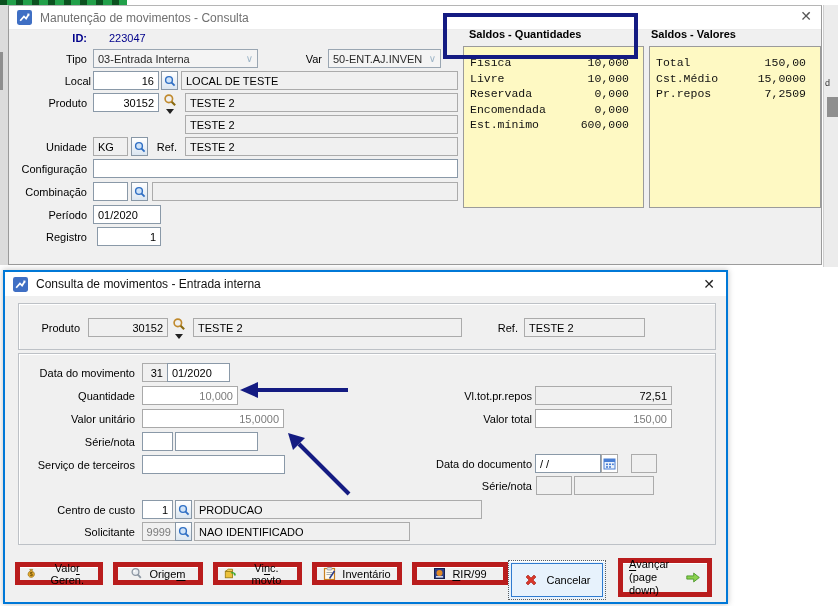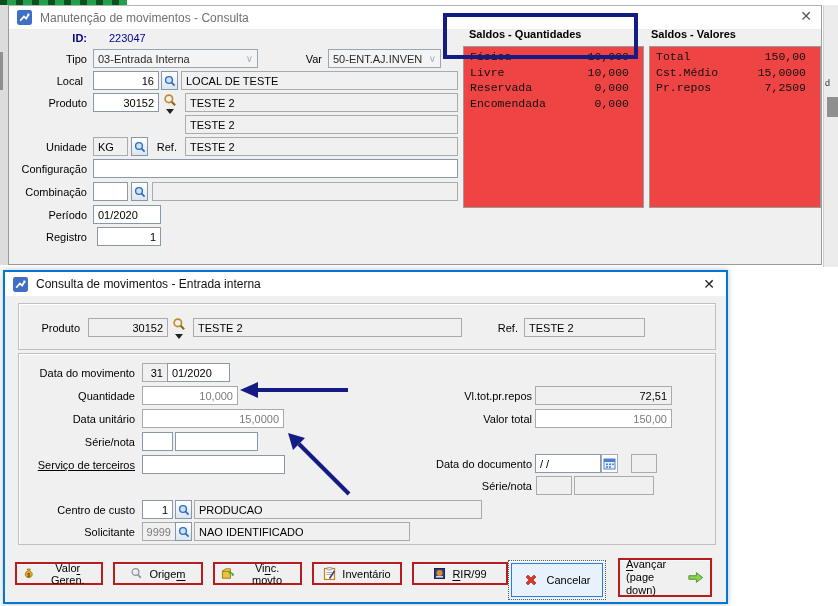--- a/index.html
+++ b/index.html
@@ -19,27 +19,27 @@
   .lbl{position:absolute;text-align:right;white-space:nowrap;color:#000;line-height:12px;}
   .f{position:absolute;height:19px;display:flex;align-items:center;padding:0 4px;border:1px solid #8a99a8;background:#fff;white-space:nowrap;overflow:hidden;}
   .f.num{justify-content:flex-end;}
   .f.dis{background:#f0f0f0;border-color:#ababab;}
   .f.gtxt{color:#7b7b7b;}
   .combo{position:absolute;height:19px;display:flex;align-items:center;padding:0 4px;border:1px solid #9aa6b2;background:#f4f4f4;color:#2a2a2a;}
   .combo .chev{margin-left:auto;color:#9fb6c8;font-size:10px;}
   .sbtn{position:absolute;width:17px;height:19px;border:1px solid #8897a6;background:linear-gradient(#ffffff,#dbe6f1);display:flex;align-items:center;justify-content:center;padding:0;}
   .grp{position:absolute;border:1px solid #bdc1c6;box-shadow:1px 1px 0 #fff inset;}
   
-  .panel{position:absolute;background:#ef4444;border:1px solid #9b9b9b;padding-top:2px;}
+  .panel{position:absolute;background:#fef9c3;border:1px solid #9b9b9b;padding-top:8px;}
   .phead{position:absolute;font-weight:bold;color:#000;}
   .prow{display:flex;justify-content:space-between;padding:0 14px 0 6px;
         font-family:"Liberation Mono","DejaVu Sans Mono",monospace;font-size:11.5px;line-height:15.5px;color:#111;}
   
   .btn{position:absolute;height:23px;display:flex;align-items:center;justify-content:center;gap:6px;
-       background:#f0f0f0;border:2px solid #b91c1c;box-shadow:inset 0 1px 0 #fff;font-size:11px;color:#000;padding:0 6px;}
+       background:#f0f0f0;border:5px solid #b91c1c;box-shadow:inset 0 1px 0 #fff;font-size:11px;color:#000;padding:0 6px;}
   .btn u{text-underline-offset:2px;}
   .btn-cancel{background:#e7f2fc;border:1px dotted #5a5a5a;padding:2px;}
   .btn-cancel .inner{width:100%;height:100%;display:flex;align-items:center;justify-content:center;gap:7px;
        border:1px solid #2f7bd0;background:#e7f2fc;font-size:11px;}
   .btn-av{flex-direction:row;text-align:left;gap:8px;}
   .btn-av .lines{display:flex;flex-direction:column;line-height:13px;}
   
   .navy-rect{position:absolute;border:4px solid #141b82;background:transparent;pointer-events:none;}
   .arrow-layer{position:absolute;left:0;top:0;pointer-events:none;}
   .tri-down{width:0;height:0;border-left:4px solid transparent;border-right:4px solid transparent;border-top:5px solid #222;position:absolute;}
@@ -76,21 +76,21 @@
     <div class="combo" style="left:84px;top:43px;width:165px;">
       <span>03-Entrada Interna</span>
       <span class="chev">∨</span>
     </div>
     <span class="lbl" style="left:255px;top:47px;width:58px;">Var</span>
     <div class="combo" style="left:319px;top:43px;width:113px;">
       <span>50-ENT.AJ.INVEN</span>
       <span class="chev">∨</span>
     </div>
 
-    <span class="lbl" style="left:0;top:69px;width:74px;">Local</span>
+    <span class="lbl" style="left:0;top:69px;width:82px;">Local</span>
     <div class="f num" style="left:84px;top:65px;width:66px;">16</div>
     <button class="sbtn" style="left:152px;top:65px;">
       <svg width="12" height="12" viewBox="0 0 12 12">
         <circle cx="5" cy="5" r="3.4" fill="#cfe3f8" stroke="#2f6fc4" stroke-width="1.4"></circle>
         <line x1="7.6" y1="7.6" x2="10.6" y2="10.6" stroke="#2f6fc4" stroke-width="1.8"></line>
       </svg>
     </button>
     <div class="f dis" style="left:172px;top:65px;width:277px;">LOCAL DE TESTE</div>
 
     <span class="lbl" style="left:0;top:91px;width:78px;">Produto</span>
@@ -144,20 +144,24 @@
           <span>Livre</span>
           <span>10,000</span>
         </div>
       <div class="prow">
           <span>Reservada</span>
           <span>0,000</span>
         </div>
       <div class="prow">
           <span>Encomendada</span>
           <span>0,000</span>
+        </div>
+      <div class="prow">
+          <span>Est.mínimo</span>
+          <span>600,000</span>
         </div>
     </div>
 
     <span class="phead" style="left:642px;top:22px;">Saldos - Valores</span>
     <div class="panel" style="left:640px;top:40px;width:172px;height:162px;">
       <div class="prow">
           <span>Total</span>
           <span>150,00</span>
         </div>
       <div class="prow">
@@ -198,28 +202,28 @@
 
     <div class="grp" style="left:13px;top:81px;width:698px;height:192px;"></div>
 
     <span class="lbl" style="left:20px;top:95px;width:110px;">Data do movimento</span>
     <div class="f dis" style="left:137px;top:91px;width:25px;justify-content:flex-end;border-right:none;">31</div>
     <div class="f" style="left:162px;top:91px;width:63px;">01/2020</div>
 
     <span class="lbl" style="left:20px;top:118px;width:110px;">Quantidade</span>
     <div class="f num gtxt" style="left:137px;top:114px;width:96px;border-color:#a9a9a9;">10,000</div>
 
-    <span class="lbl" style="left:20px;top:141px;width:110px;">Data unitário</span>
+    <span class="lbl" style="left:20px;top:141px;width:110px;">Valor unitário</span>
     <div class="f num gtxt" style="left:137px;top:137px;width:142px;border-color:#a9a9a9;">15,0000</div>
 
     <span class="lbl" style="left:20px;top:164px;width:110px;">Série/nota</span>
     <div class="f" style="left:137px;top:160px;width:31px;"></div>
     <div class="f" style="left:170px;top:160px;width:83px;"></div>
 
-    <span class="lbl" style="left:10px;top:187px;width:120px;text-decoration:underline;">Serviço de terceiros</span>
+    <span class="lbl" style="left:10px;top:187px;width:120px;">Serviço de terceiros</span>
     <div class="f" style="left:137px;top:183px;width:143px;"></div>
 
     <span class="lbl" style="left:417px;top:118px;width:110px;">Vl.tot.pr.repos</span>
     <div class="f num dis" style="left:530px;top:114px;width:137px;">72,51</div>
 
     <span class="lbl" style="left:417px;top:141px;width:110px;">Valor total</span>
     <div class="f num gtxt" style="left:530px;top:137px;width:137px;border-color:#a9a9a9;">150,00</div>
 
     <span class="lbl" style="left:417px;top:186px;width:110px;">Data do documento</span>
     <div class="f" style="left:530px;top:182px;width:66px;">/ /</div>

